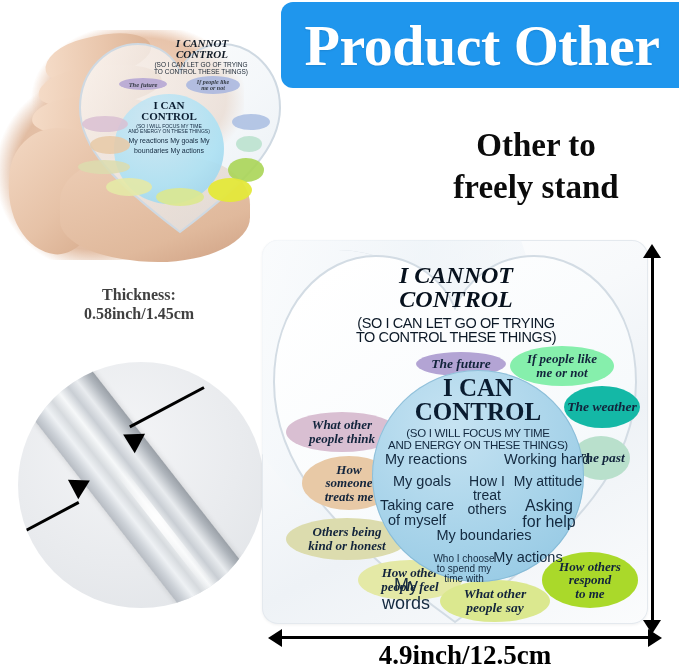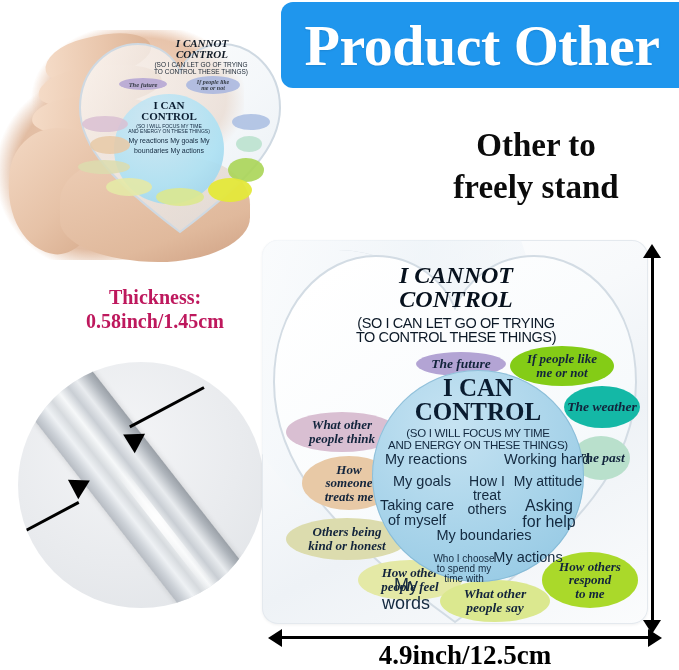--- a/index.html
+++ b/index.html
@@ -55,29 +55,29 @@
     font-family: "Liberation Serif", serif;
     font-weight: bold;
     font-size: 33px;
     line-height: 1.28;
     color: #0b0b0b;
   }
 
   
   .thickness-label {
     position: absolute;
-    left: 24px;
+    left: 8px;
     top: 286px;
     width: 262px;
     text-align: center;
     font-family: "Liberation Serif", serif;
     font-weight: bold;
-    font-size: 20px;
+    font-size: 16px;
     line-height: 1.18;
-    color: #be185d;
+    color: #404040;
     white-space: nowrap;
   }
 
   
   .hand-photo {
     position: absolute;
     left: 0px;
     top: 8px;
     width: 292px;
     height: 258px;
@@ -406,21 +406,21 @@
         <span>I CANNOT</span><br>
         <span>CONTROL</span>
       </div>
       <div class="cannot-sub" style="left:22px; top:76px; width:340px; font-size:14.5px;">
         <span>(SO I CAN LET GO OF TRYING</span><br>
         <span>TO CONTROL THESE THINGS)</span>
       </div>
 
       <div class="bubble" style="left:152px; top:112px; width:90px; height:24px; background:#b3a4d4; font-size:13.5px;">The future</div>
 
-      <div class="bubble" style="left:246px; top:106px; width:104px; height:40px; background:#84cc16; font-size:13px; white-space:pre-line;">If people like
+      <div class="bubble" style="left:246px; top:106px; width:104px; height:40px; background:#86efac; font-size:13px; white-space:pre-line;">If people like
 me or not</div>
 
       <div class="bubble" style="left:22px; top:172px; width:112px; height:40px; background:#d9bfd2; font-size:13px; white-space:pre-line;">What other
 people think</div>
 
       <div class="bubble" style="left:300px; top:146px; width:76px; height:42px; background:#14b8a6; font-size:13.5px; white-space:pre-line;">The weather</div>
 
       <div class="bubble" style="left:38px; top:216px; width:94px; height:54px; background:#e8c9a6; font-size:13px; white-space:pre-line;">How
 someone
 treats me</div>

